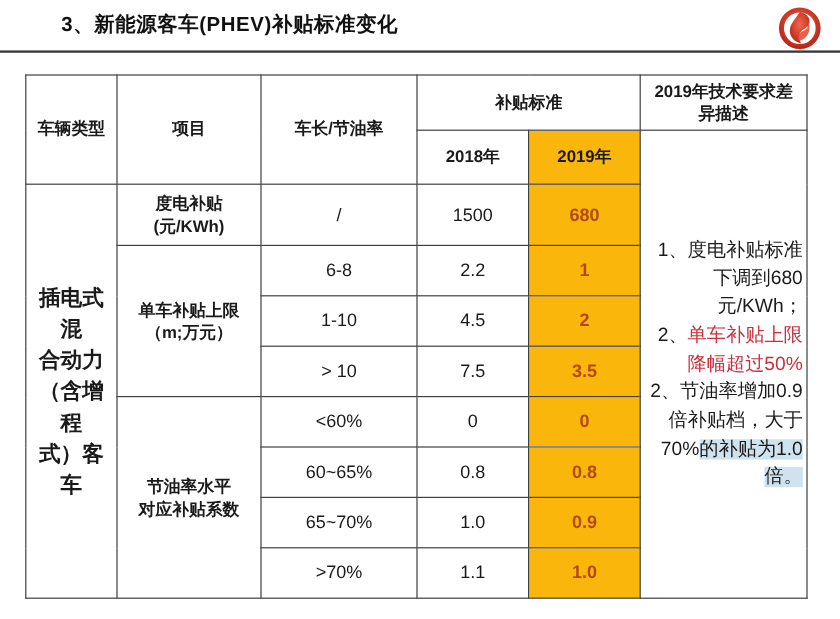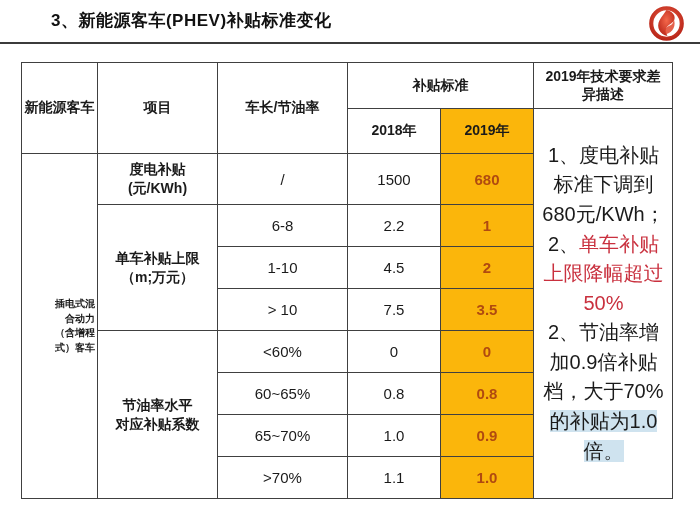--- a/index.html
+++ b/index.html
@@ -34,27 +34,27 @@
   td {
     border: 1px solid #404040;
     text-align: center; vertical-align: middle;
     padding: 1px 2px;
     font-size: 15px;
     white-space: pre-line;
     overflow: hidden;
   }
   .hdr  { font-weight: bold; font-size: 14px; }
   .item { font-weight: bold; font-size: 14px; line-height: 1.35; }
-  .vtype{ font-weight: bold; font-size: 10px; line-height: 1.45; text-align: right; }
+  .vtype{ font-weight: bold; font-size: 18px; line-height: 1.45; }
   .y2019bg  { background: var(--accent-yellow, #FBB60B); }
   .y2019val { color: var(--value-orange, #B04A10); font-weight: 700; }
   td.desc {
-    text-align: center; vertical-align: middle;
+    text-align: right; vertical-align: middle;
     padding: 4px 3px 4px 4px;
-    font-size: 20px; line-height: 1.48;
+    font-size: 16px; line-height: 1.48;
     white-space: normal;
   }
   td.desc p { margin: 0; }
   .red { color: var(--alert-red, #C9303E); }
   .hl  { background: #cfe3ef; }
 </style>
 </head>
 <body>
 
 <div class="page-title">3、新能源客车(PHEV)补贴标准变化</div>
@@ -76,21 +76,21 @@
   <colgroup>
     <col style="width:76px">
       <col style="width:120px">
       <col style="width:130px">
     <col style="width:93px">
       <col style="width:93px">
       <col style="width:139px">
   </colgroup>
   <tbody>
     <tr style="height:46px">
-      <td rowspan="2" class="hdr">新能源客车</td>
+      <td rowspan="2" class="hdr">车辆类型</td>
       <td rowspan="2" class="hdr">项目</td>
       <td rowspan="2" class="hdr">车长/节油率</td>
       <td colspan="2" class="hdr">补贴标准</td>
       <td class="hdr">2019年技术要求差
 异描述</td>
     </tr>
     <tr style="height:45px">
       <td class="hdr">2018年</td>
       <td class="hdr y2019bg">2019年</td>
       <td class="desc" rowspan="9">

